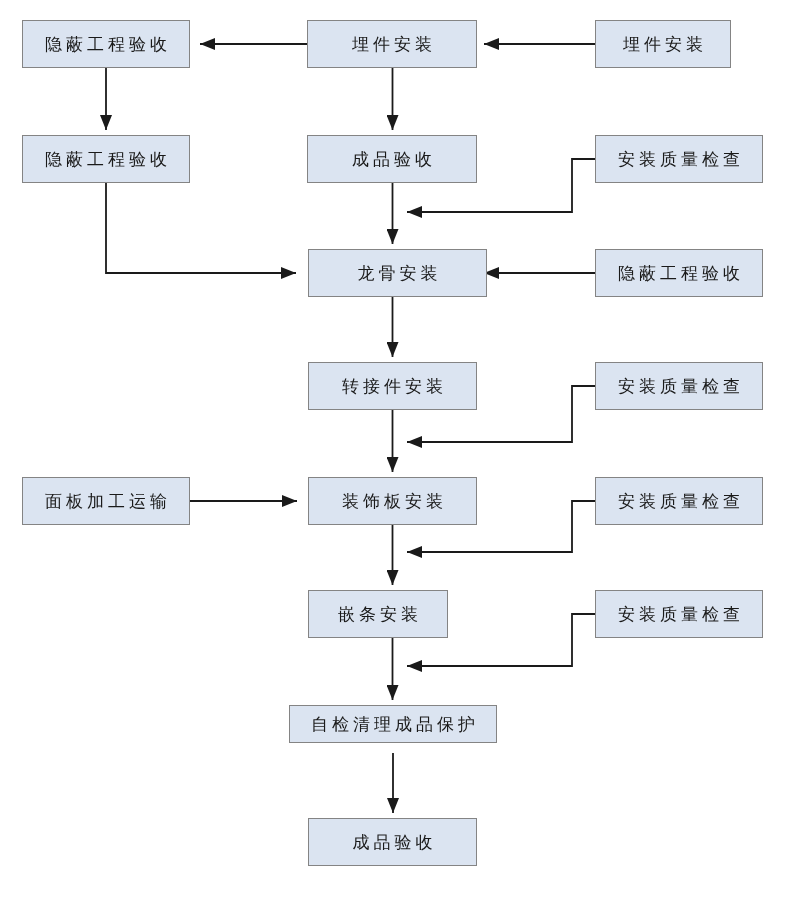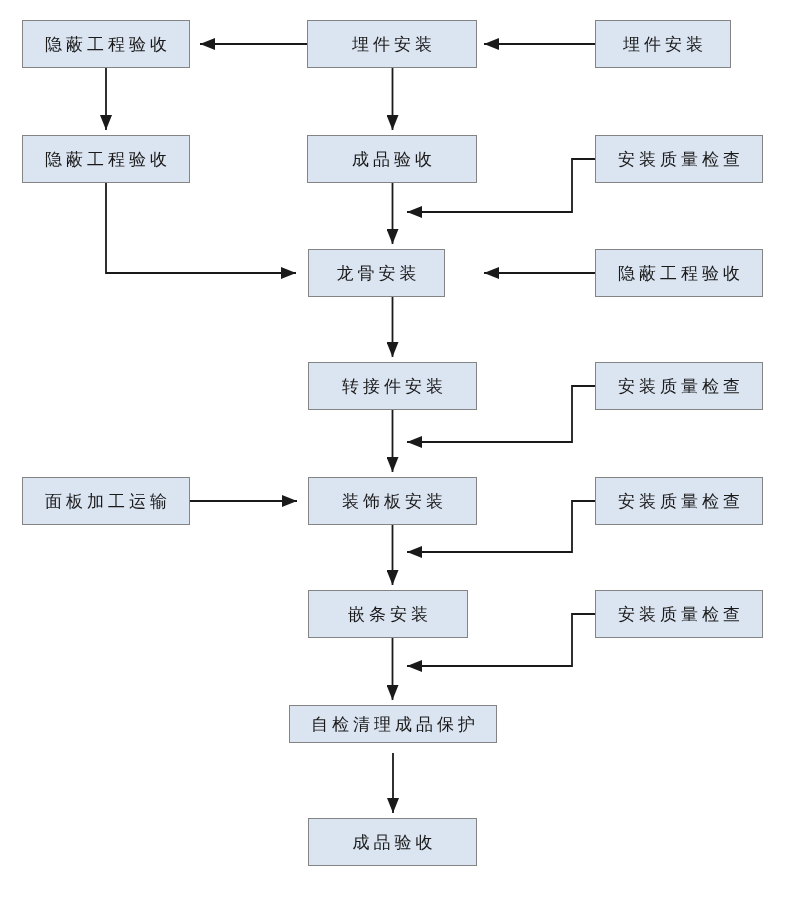--- a/index.html
+++ b/index.html
@@ -76,35 +76,35 @@
   <div class="node" style="left:307px;top:20px;width:170px;height:48px">埋件安装</div>
 
   <div class="node" style="left:595px;top:20px;width:136px;height:48px">埋件安装</div>
 
   <div class="node" style="left:22px;top:135px;width:168px;height:48px">隐蔽工程验收</div>
 
   <div class="node" style="left:307px;top:135px;width:170px;height:48px">成品验收</div>
 
   <div class="node" style="left:595px;top:135px;width:168px;height:48px">安装质量检查</div>
 
-  <div class="node" style="left:308px;top:249px;width:137px;height:48px">龙骨安装</div>
+  <div class="node" style="left:308px;top:249px;width:179px;height:48px">龙骨安装</div>
 
   <div class="node" style="left:595px;top:249px;width:168px;height:48px">隐蔽工程验收</div>
 
   <div class="node" style="left:308px;top:362px;width:169px;height:48px">转接件安装</div>
 
   <div class="node" style="left:595px;top:362px;width:168px;height:48px">安装质量检查</div>
 
   <div class="node" style="left:22px;top:477px;width:168px;height:48px">面板加工运输</div>
 
   <div class="node" style="left:308px;top:477px;width:169px;height:48px">装饰板安装</div>
 
   <div class="node" style="left:595px;top:477px;width:168px;height:48px">安装质量检查</div>
 
-  <div class="node" style="left:308px;top:590px;width:160px;height:48px">嵌条安装</div>
+  <div class="node" style="left:308px;top:590px;width:140px;height:48px">嵌条安装</div>
 
   <div class="node" style="left:595px;top:590px;width:168px;height:48px">安装质量检查</div>
 
   <div class="node" style="left:289px;top:705px;width:208px;height:38px">自检清理成品保护</div>
 
   <div class="node" style="left:308px;top:818px;width:169px;height:48px">成品验收</div>
 
 </div>
 
 </body></html>

